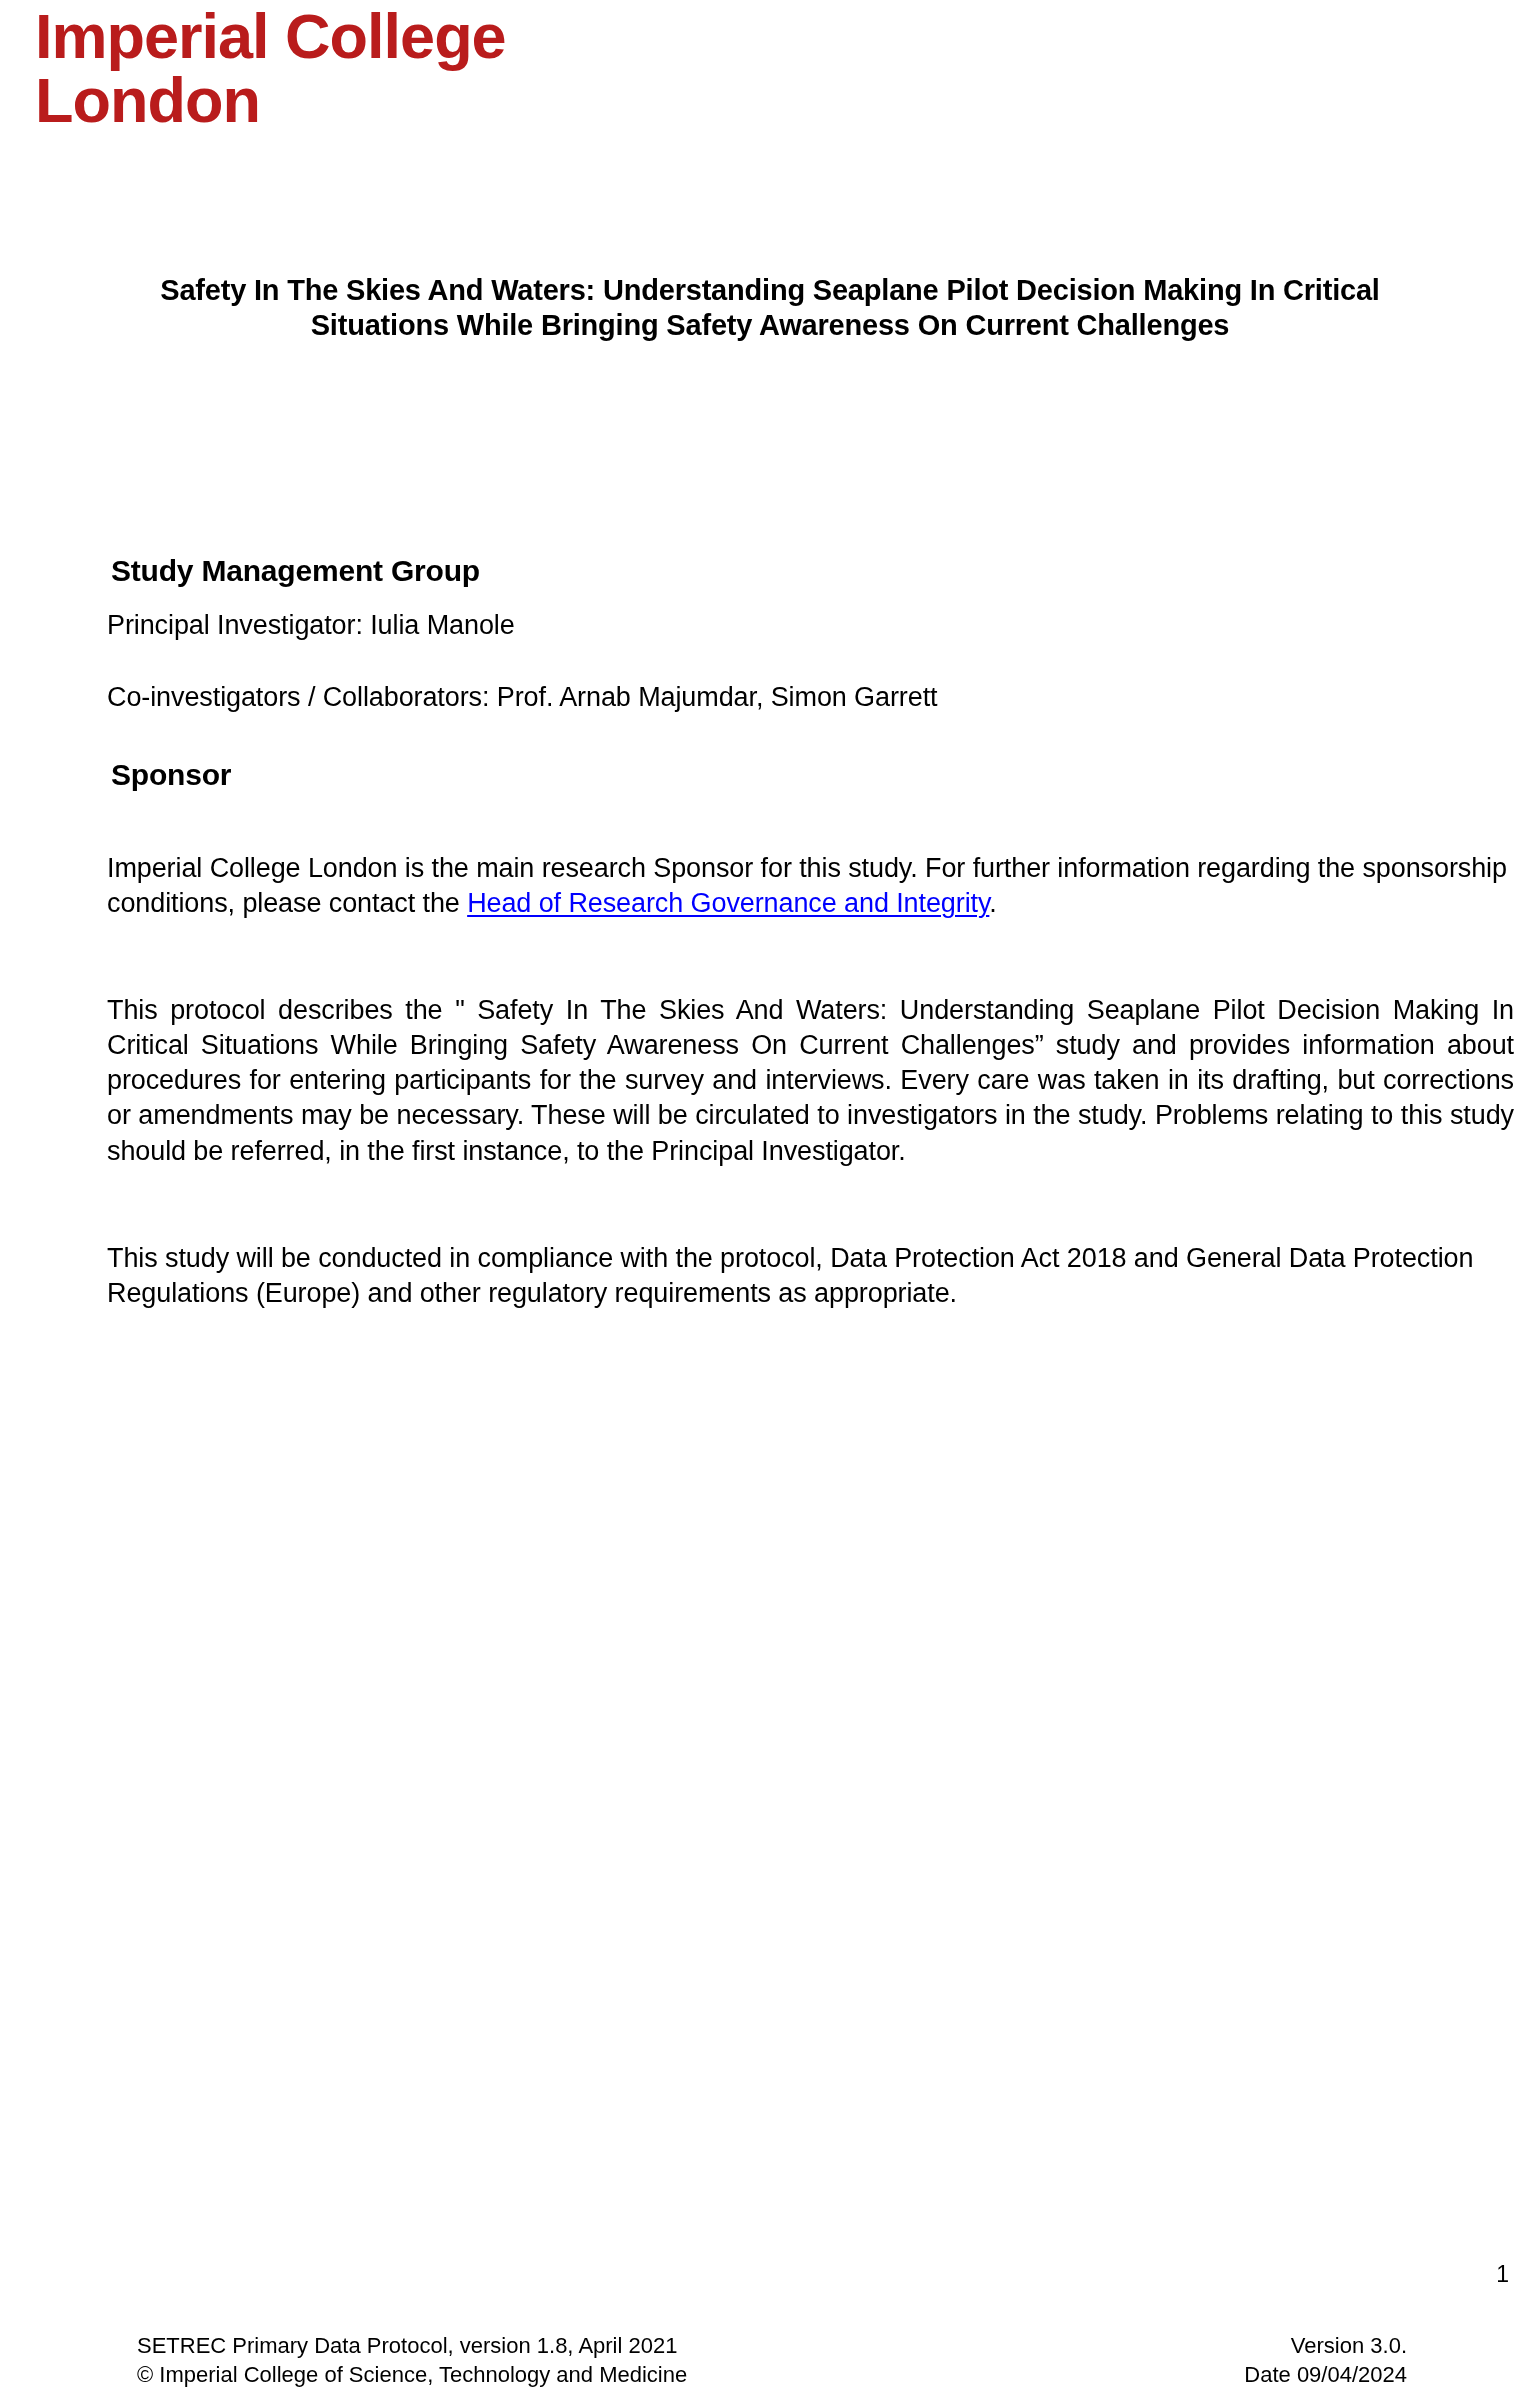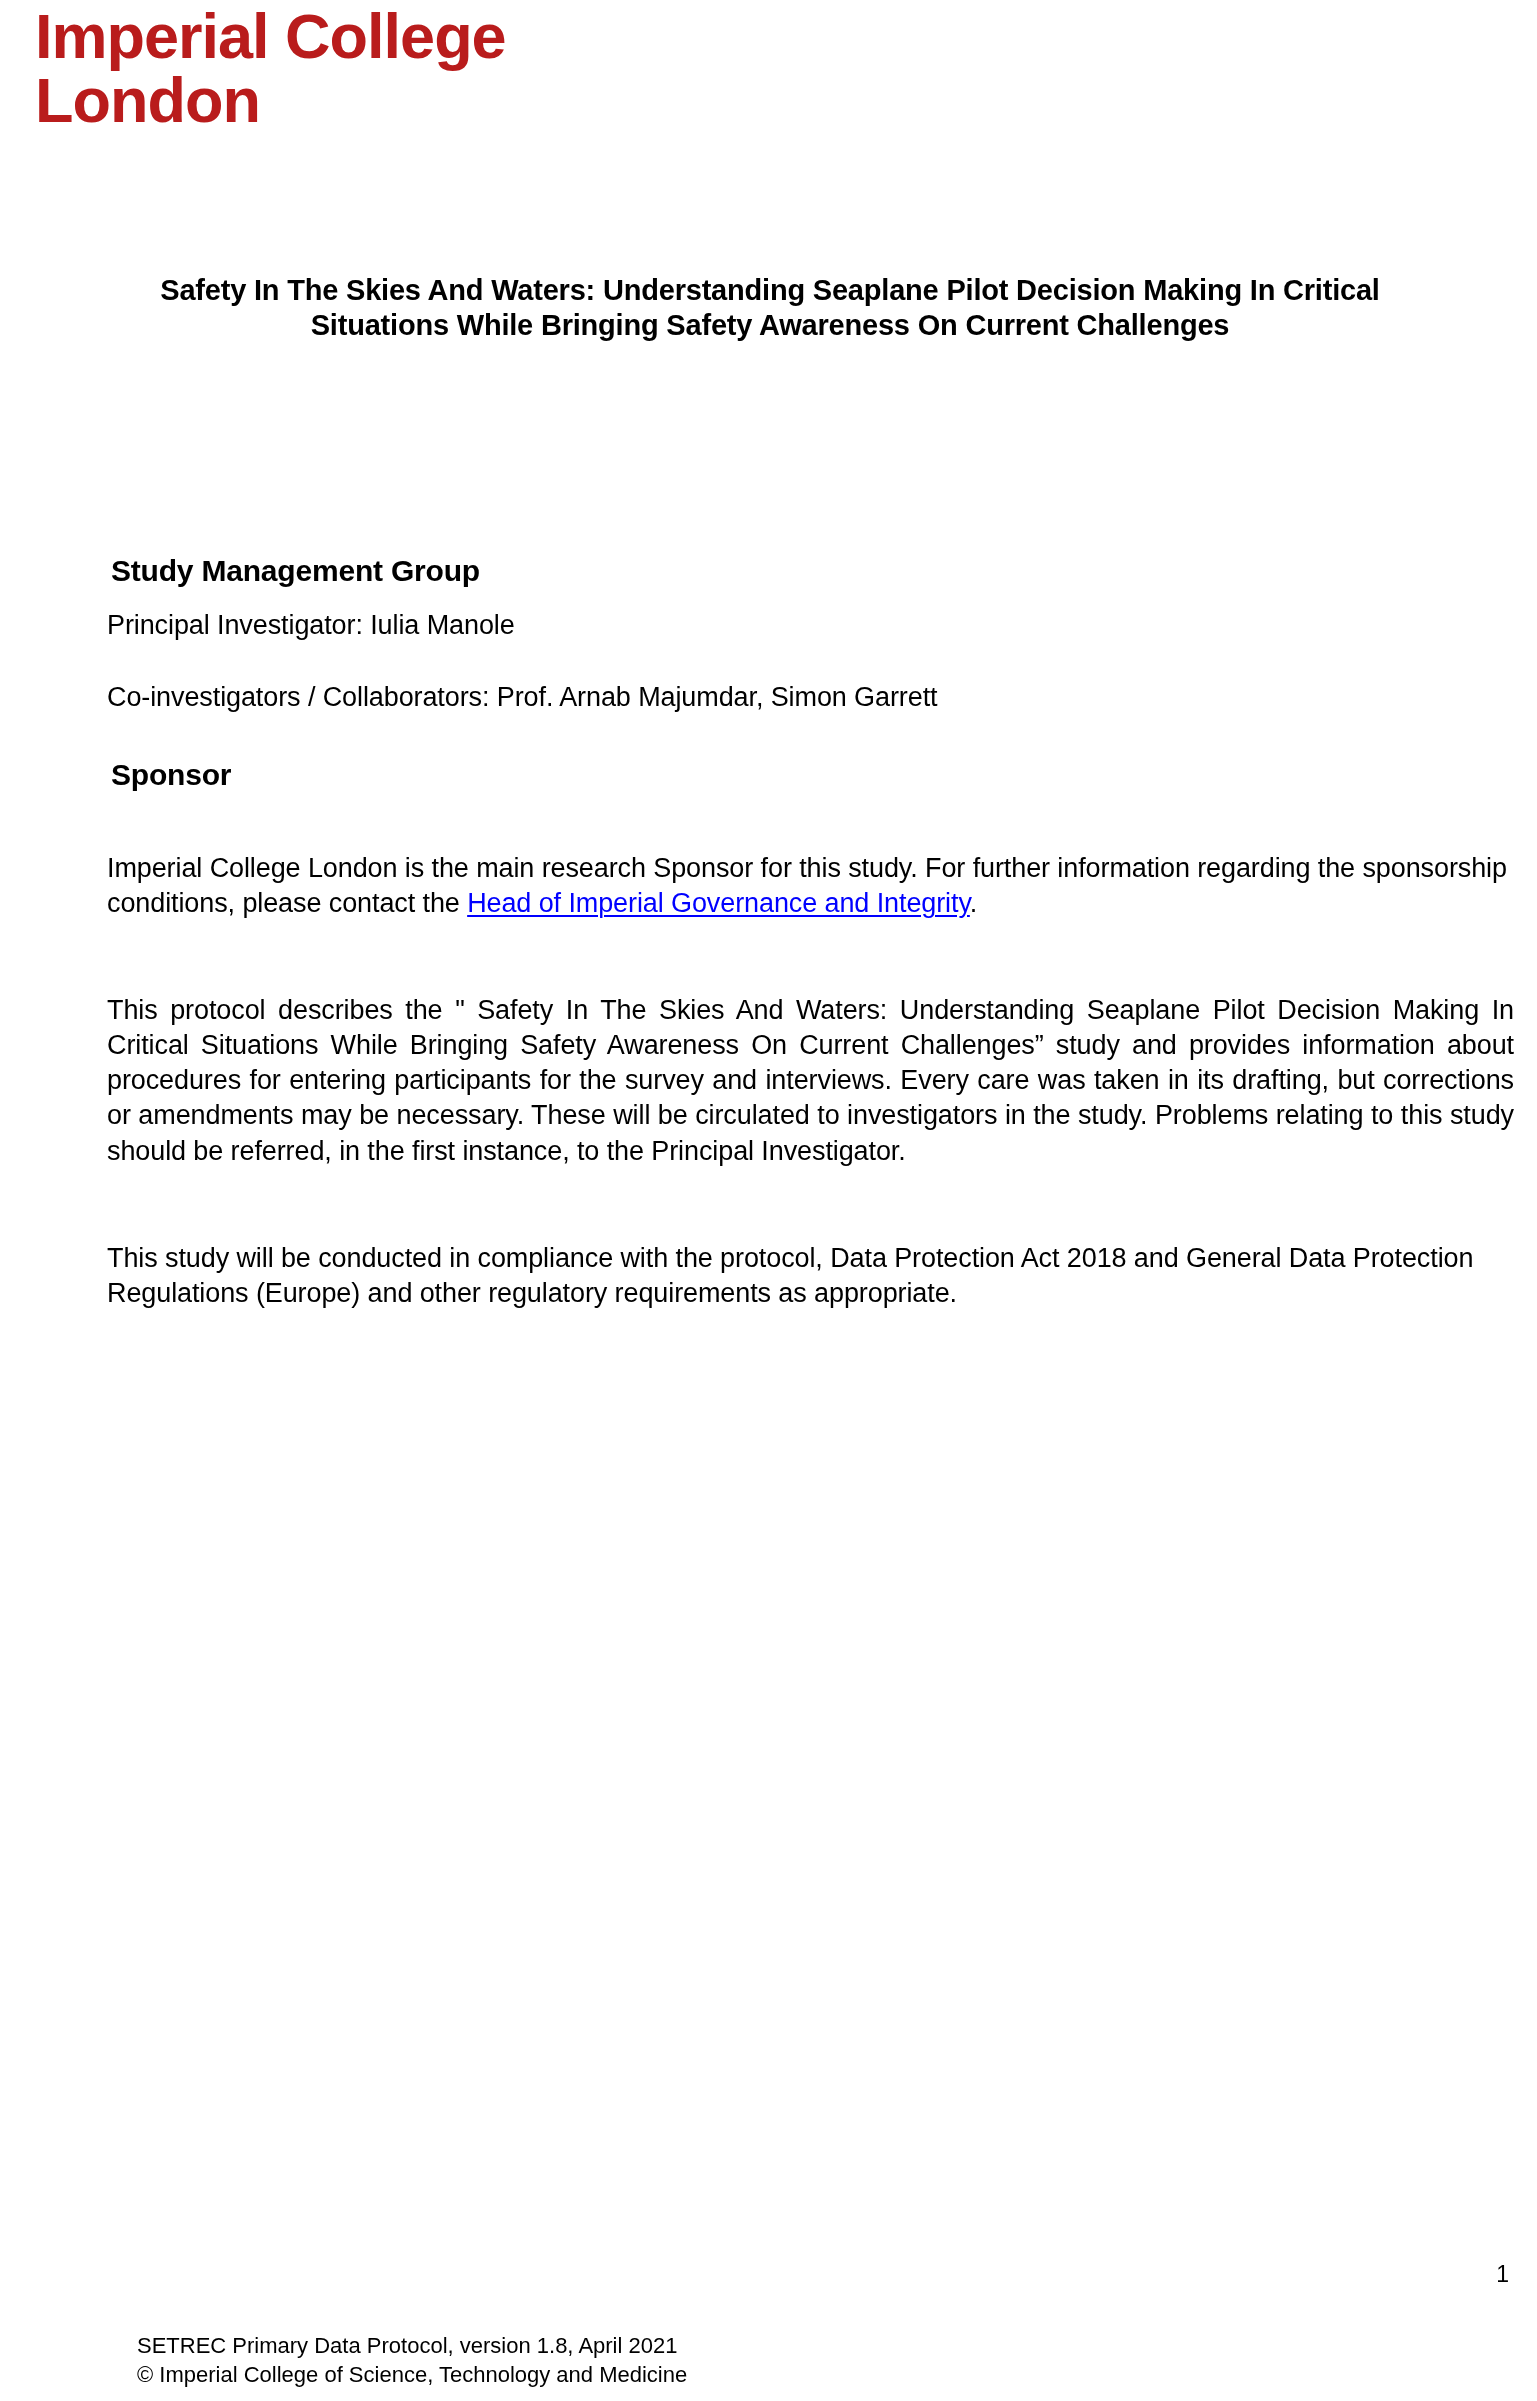--- a/index.html
+++ b/index.html
@@ -145,35 +145,39 @@
     <div class="gap-md"></div>
 
     <p class="body-text">Co-investigators / Collaborators: Prof. Arnab Majumdar, Simon Garrett</p>
 
     <div class="gap-md"></div>
 
     <h2 class="section-heading">Sponsor</h2>
 
     <div class="gap-lg"></div>
 
-    <p class="body-text"><span>Imperial College London is the main research Sponsor for this study. For further information regarding the sponsorship conditions, please contact the </span><a class="inline-link" href="#">Head of Imperial Governance and Integrity</a><span>.</span></p>
+    <p class="body-text"><span>Imperial College London is the main research Sponsor for this study. For further information regarding the sponsorship conditions, please contact the </span><a class="inline-link" href="#">Head of Research Governance and Integrity</a><span>.</span></p>
 
     <div class="gap-xl"></div>
 
     <p class="body-text justified">This protocol describes the " Safety In The Skies And Waters: Understanding Seaplane Pilot Decision Making In Critical Situations While Bringing Safety Awareness On Current Challenges” study and provides information about procedures for entering participants for the survey and interviews. Every care was taken in its drafting, but corrections or amendments may be necessary. These will be circulated to investigators in the study. Problems relating to this study should be referred, in the first instance, to the Principal Investigator.</p>
 
     <div class="gap-xl"></div>
 
     <p class="body-text">This study will be conducted in compliance with the protocol, Data Protection Act 2018 and General Data Protection Regulations (Europe) and other regulatory requirements as appropriate.</p>
 
   </div>
 
   <div class="page-number">1</div>
 
   <div class="footer">
     <div class="footer-left">
       <span>SETREC Primary Data Protocol, version 1.8, April 2021</span>
       <span>© Imperial College of Science, Technology and Medicine</span>
     </div>
+    <div class="footer-right">
+      <span>Version 3.0.</span>
+      <span>Date 09/04/2024</span>
+    </div>
   </div>
 
 </div>
 
 
 </body></html>

